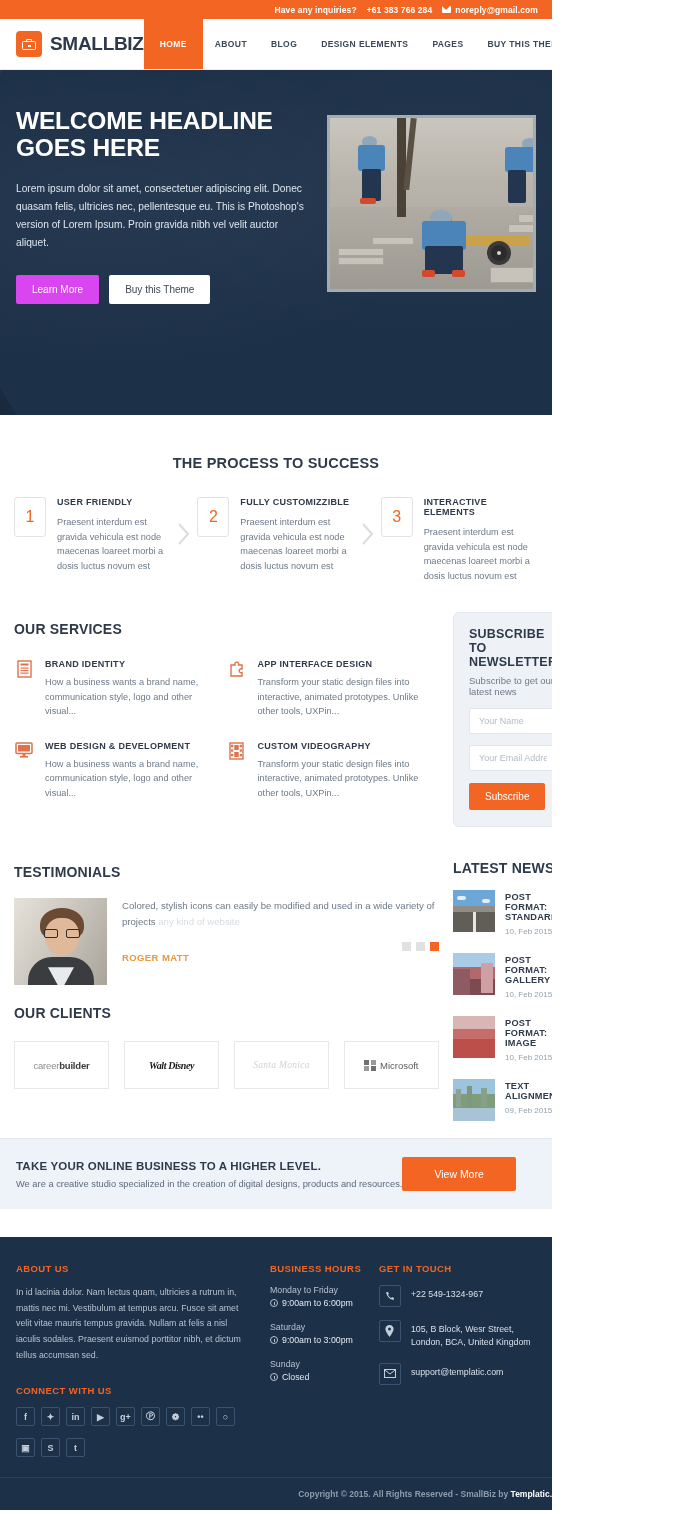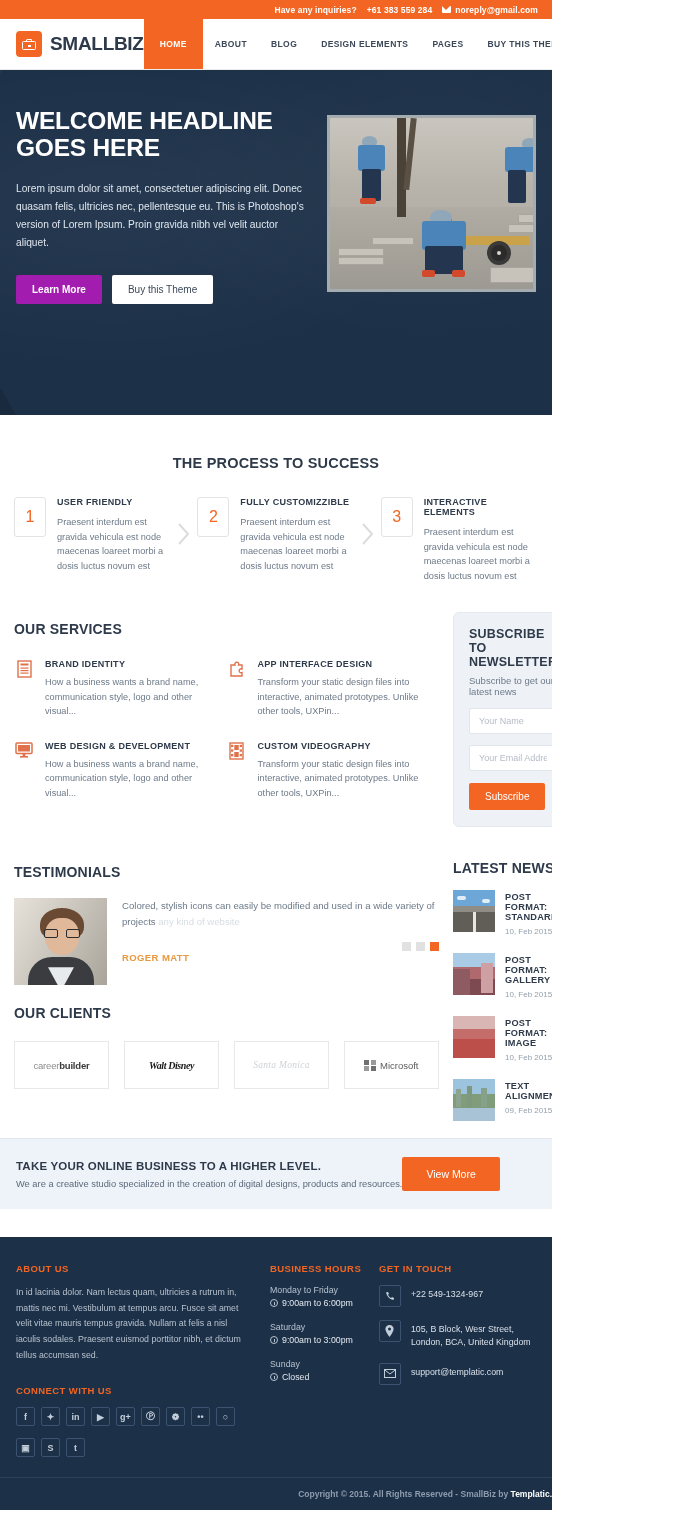--- a/index.html
+++ b/index.html
@@ -104,21 +104,21 @@
   }
   .hero-desc {
     margin-top: 18px; font-size: 10.2px; line-height: 1.78;
     color: #dfe6ee; max-width: 355px;
   }
   .hero-btns { margin-top: 22px; display: flex; gap: 10px; }
   .btn {
     font-size: 10px; padding: 9px 16px; cursor: pointer;
     border: none; border-radius: 2px; font-family: "Liberation Sans", sans-serif;
   }
-  .btn-primary { background: #a21caf; color: #ffffff; font-weight: bold; }
+  .btn-primary { background: #d946ef; color: #ffffff; }
   .btn-light { background: #ffffff; color: #3c4858; }
   .hero-figure {
     width: 266px; height: 177px; margin-top: 7px;
     border: 3px solid rgba(255,255,255,.10);
     position: relative; overflow: hidden; background:#9aa3a8;
   }
   .hero-figure .sky {
     position:absolute; inset:0;
     background: linear-gradient(#c9c6bf 0%, #b9b4ab 38%, #a8a49c 100%);
   }
@@ -280,21 +280,21 @@
     background: #eef2f9; border-top: 1px solid #e2e7f0;
     padding: 18px 16px; display: flex; align-items: center; justify-content: flex-start;
   }
   .cta-title {
     font-size: 11.5px; font-weight: bold; color: #2e3a4a;
     text-transform: uppercase; letter-spacing: .2px;
   }
   .cta-sub { margin-top: 7px; font-size: 9.3px; color: #5c6a7a; }
   .cta-btn {
     background: #f26522; color: #fff; border: none; font-size: 10.5px;
-    padding: 11px 24px; border-radius: 2px; cursor: pointer;
+    padding: 11px 32px; border-radius: 2px; cursor: pointer;
     font-family: "Liberation Sans", sans-serif;
   }
   .spacer { height: 28px; background: #ffffff; }
 
   
   .footer { background: #1c3048; padding: 26px 16px 0 16px; }
   .footer-cols { display: flex; }
   .fcol-1 { width: 255px; padding-right: 24px; }
   .fcol-2 { width: 165px; padding-right: 14px; }
   .fcol-3 { width: 250px; }
@@ -334,21 +334,21 @@
 </head>
 <body>
 
 <div class="page">
 
   <div class="topbar">
     <span class="tb-item">
       <span>Have any inquiries?</span>
     </span>
     <span class="tb-item">
-      <span>+61 383 559 284</span>
+      <span>+61 383 766 284</span>
     </span>
     <span class="tb-item">
       <span class="mail-glyph"></span>
       <span>noreply@gmail.com</span>
     </span>
   </div>
 
   <div class="header">
     <div class="logo-wrap">
       <span class="logo-mark">

